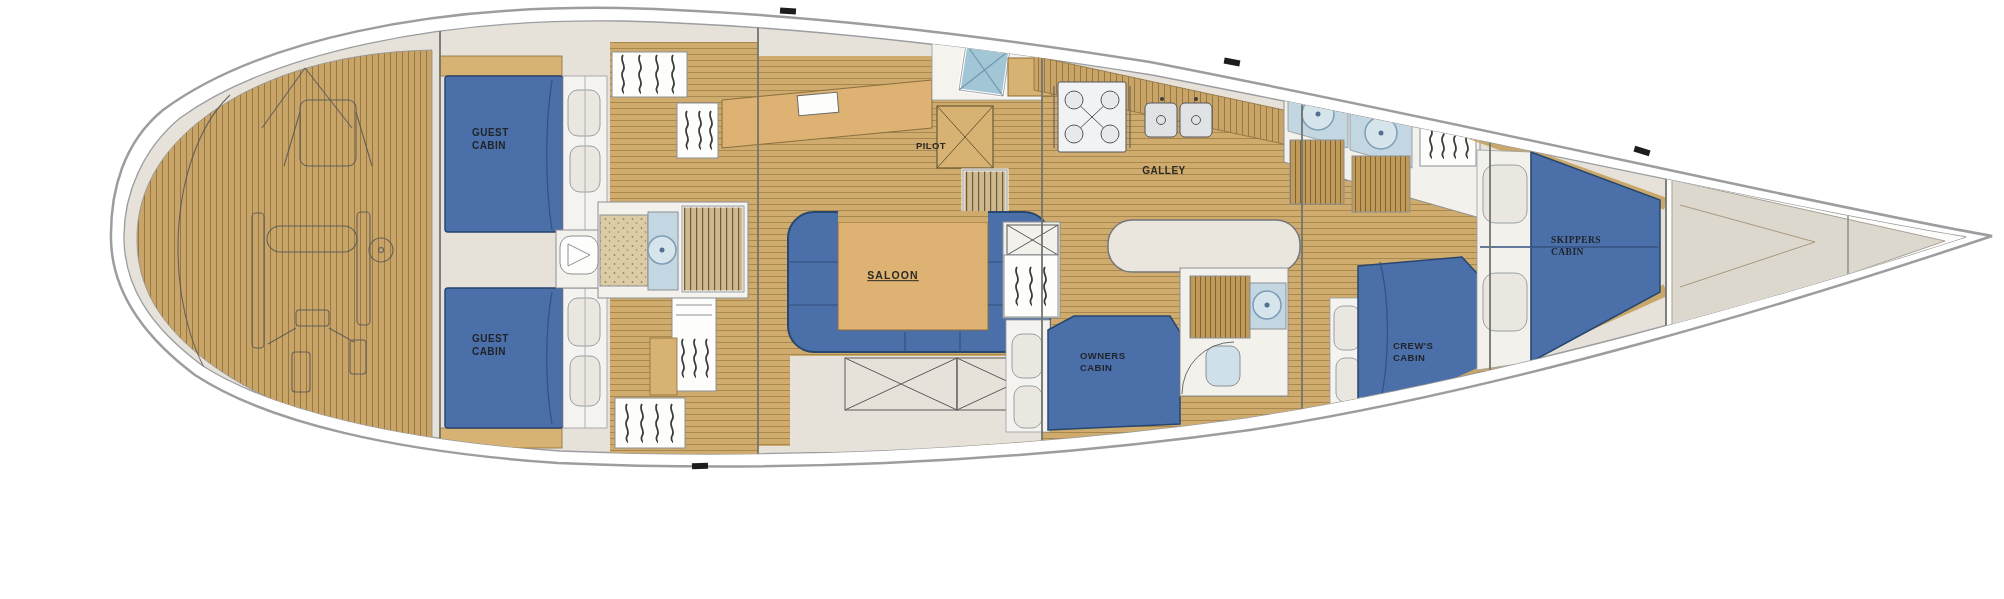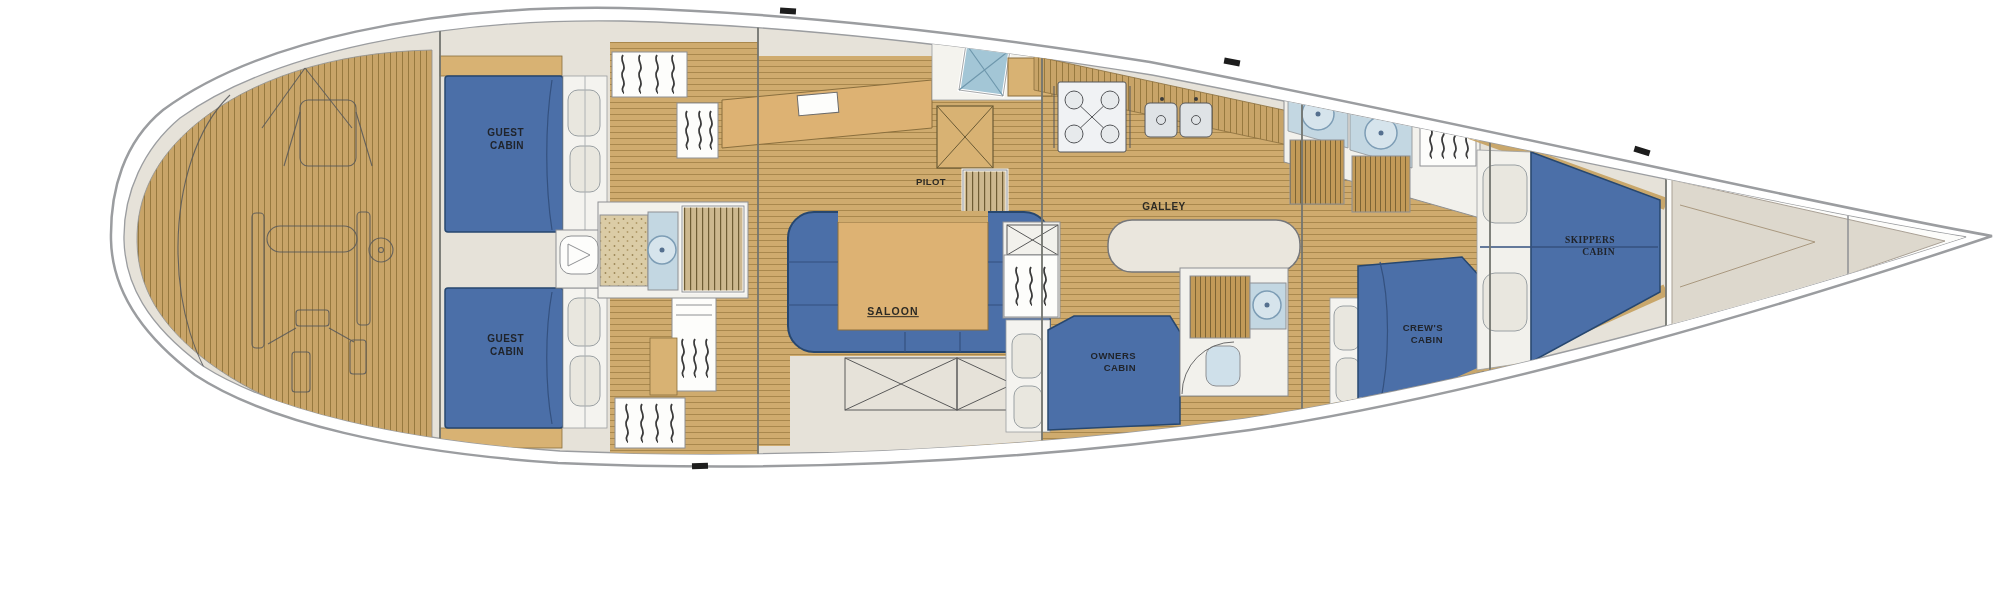--- a/index.html
+++ b/index.html
@@ -1,21 +1,21 @@
 <!DOCTYPE html>
 <html><head>
 <meta charset="utf-8">
 <style>
   html,body{margin:0;padding:0;background:#ffffff;}
   .scene{position:relative;width:2004px;height:599px;background:#ffffff;overflow:hidden;
          font-family:"Liberation Sans",sans-serif;}
   .scene svg{position:absolute;left:0;top:0;}
   .lbl{position:absolute;transform:translate(-50%,-50%);font-weight:700;font-size:10px;
-       letter-spacing:.45px;text-align:right;line-height:1.3;color:#20242b;}
-  .nw{white-space:nowrap;margin-top:36px;}
+       letter-spacing:.45px;text-align:left;line-height:1.3;color:#20242b;}
+  .nw{white-space:nowrap;}
   .lbl.saloon{font-size:10.5px;letter-spacing:1.1px;color:#2c2a24;text-decoration:underline;}
   .lbl.tan{color:#2c2a24;}
   .lbl.sm{font-size:9.5px;}
   .title{position:absolute;left:255px;top:502px;color:#4f4f4f;font-weight:700;
          font-size:13.5px;letter-spacing:.4px;line-height:1.4;}
   .title .t-line{display:block;}
 </style>
 </head>
 <body>
 
@@ -278,16 +278,16 @@
     <rect x="692" y="463" width="16" height="6" transform="rotate(-2 700 466)"></rect>
   </g>
 </svg>
 
 <div class="lbl" style="left:498px;top:139px;width:52px;">GUEST CABIN</div>
 <div class="lbl" style="left:498px;top:345px;width:52px;">GUEST CABIN</div>
 <div class="lbl saloon nw" style="left:893px;top:276px;">SALOON</div>
 <div class="lbl tan nw sm" style="left:931px;top:146px;">PILOT</div>
 <div class="lbl tan nw" style="left:1164px;top:170px;">GALLEY</div>
 <div class="lbl sm" style="left:1108px;top:362px;width:56px;">OWNERS CABIN</div>
-<div class="lbl sm" style="left:1418px;top:334px;width:50px;">CREW'S CABIN</div>
+<div class="lbl sm" style="left:1418px;top:352px;width:50px;">CREW'S CABIN</div>
 <div class="lbl sm" style="left:1583px;top:246px;width:64px;font-family:Liberation Serif, serif;">SKIPPERS CABIN</div>
 
 </div>
 
 </body></html>

